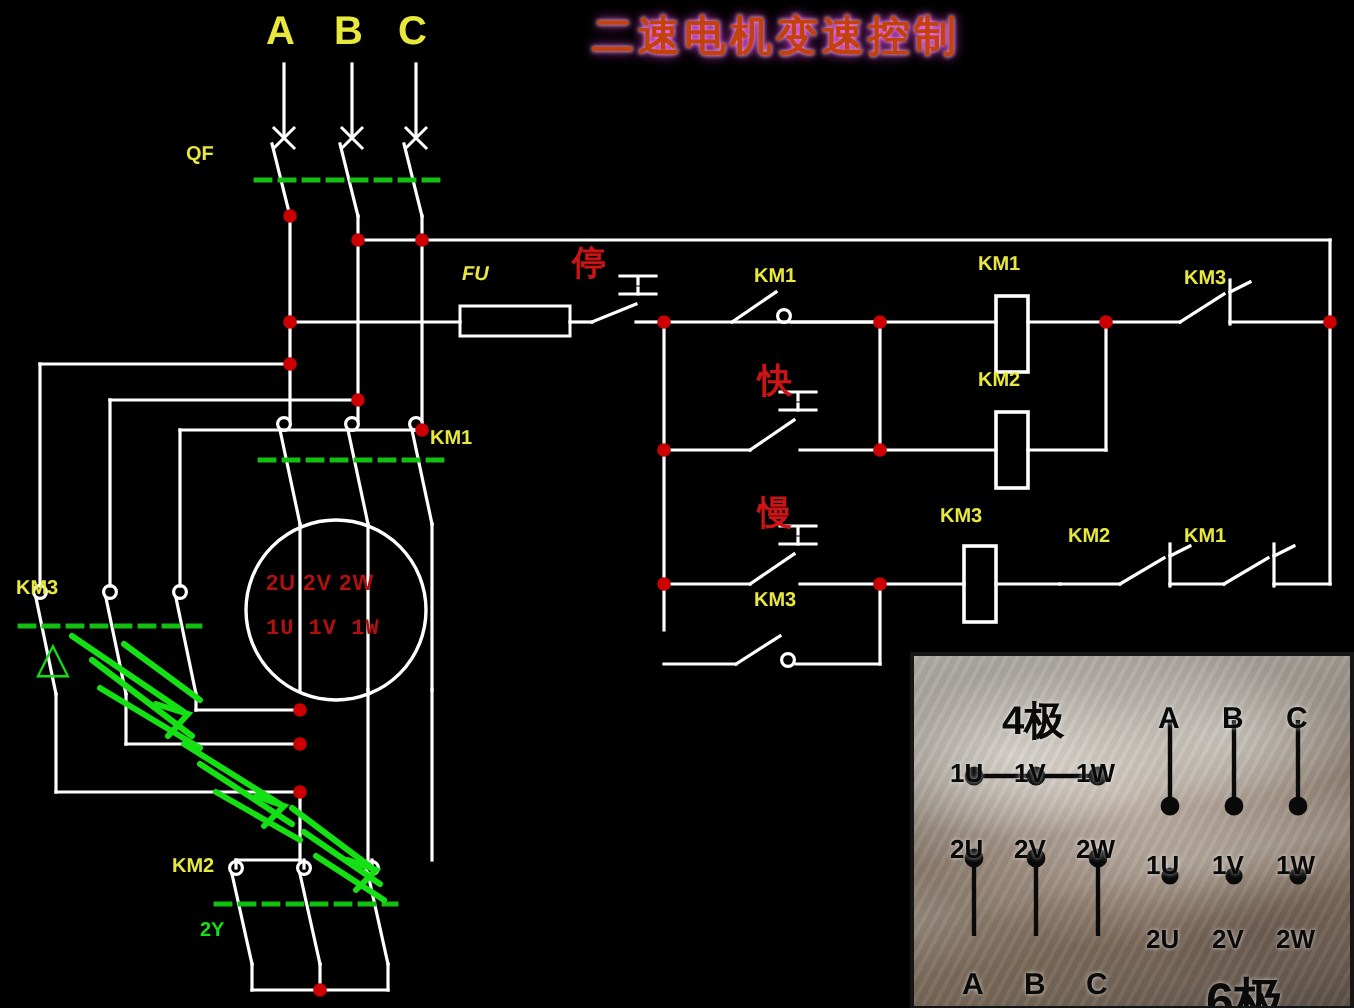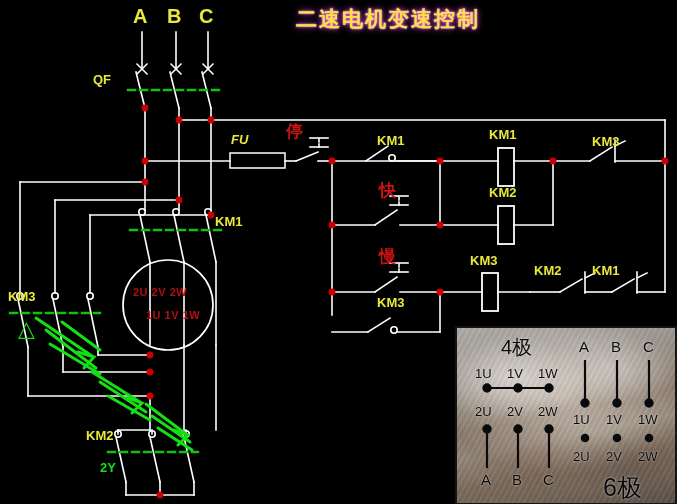--- a/index.html
+++ b/index.html
@@ -4,43 +4,43 @@
 <style>
   html,body{margin:0;padding:0;background:#000;}
   body{width:677px;height:504px;overflow:hidden;
        font-family:"Liberation Sans","DejaVu Sans",sans-serif;}
   #stage{position:relative;width:677px;height:504px;background:#000;}
   #stage svg{position:absolute;left:0;top:0;}
   .lbl{position:absolute;white-space:nowrap;line-height:1;}
   .yel{color:#e8e83c;}
   .red{color:#cc1414;}
   .grn{color:#12e012;}
-  .title{font-size:21px;font-weight:bold;color:#fde047;letter-spacing:2px;
+  .title{font-size:21px;font-weight:bold;color:#c2410c;letter-spacing:2px;
          text-shadow:0 0 6px #ff46ff,0 0 2px #fff;}
   .big{font-size:20px;font-weight:bold;}
-  .mid{font-size:13px;font-weight:bold;}
+  .mid{font-size:10px;font-weight:bold;}
   .motortxt{font-size:11px;font-weight:bold;color:#b01010;letter-spacing:.5px;}
   
   #inset{position:absolute;left:455px;top:326px;width:218px;height:175px;
          border:2px solid #151515;overflow:hidden;
          background:
            radial-gradient(ellipse 60% 40% at 22% 28%,rgba(245,240,232,.85),rgba(245,240,232,0) 60%),
            radial-gradient(ellipse 50% 35% at 72% 22%,rgba(226,222,214,.8),rgba(226,222,214,0) 62%),
            radial-gradient(ellipse 55% 30% at 35% 72%,rgba(150,120,100,.55),rgba(150,120,100,0) 65%),
            radial-gradient(ellipse 45% 28% at 80% 80%,rgba(120,100,92,.5),rgba(120,100,92,0) 66%),
            linear-gradient(168deg,#d8d4cc 0%,#c9c3ba 18%,#b9ada0 34%,#a89484 48%,
                            #b7a898 60%,#97836f 74%,#8d7b6a 86%,#6f6258 100%);
   }
   #inset .gr{position:absolute;inset:0;
     background:repeating-linear-gradient(118deg,rgba(255,255,255,.10) 0 2px,rgba(0,0,0,.10) 2px 5px);
     opacity:.55;}
   #inset .blur{position:absolute;inset:0;
     background:radial-gradient(ellipse 70% 55% at 50% 40%,rgba(255,255,255,.28),rgba(0,0,0,.18) 80%);}
-  #inset .t{position:absolute;color:#0a0a0a;font-weight:normal;white-space:nowrap;
-            text-shadow:0 0 2px rgba(255,255,255,.7);}
+  #inset .t{position:absolute;color:#0a0a0a;font-weight:bold;white-space:nowrap;
+            text-shadow:0 0 2px rgba(255,255,255,.7);margin-top:13px;}
   #inset svg{position:absolute;left:0;top:0;}
 </style>
 </head>
 <body>
 
 <div id="stage">
 
   <svg width="677" height="504">
     <g stroke="#ffffff" stroke-width="1.6" fill="none" stroke-linecap="square">
 
@@ -246,21 +246,21 @@
 
   <div class="lbl yel mid" style="left:93px;top:73px;">QF</div>
 
   <div class="lbl yel mid" style="left:215px;top:215px;">KM1</div>
   <div class="lbl yel mid" style="left:8px;top:290px;">KM3</div>
   <div class="lbl grn" style="left:18px;top:318px;font-size:22px;font-weight:bold;">△</div>
   <div class="lbl yel mid" style="left:86px;top:429px;">KM2</div>
   <div class="lbl grn mid" style="left:100px;top:450px;margin-top:11px;">2Y</div>
 
   <div class="lbl motortxt" style="left:133px;top:287px;">2U 2V 2W</div>
-  <div class="lbl motortxt" style="left:146px;top:310px;">1U 1V 1W</div>
+  <div class="lbl motortxt" style="left:133px;top:310px;font-family:Liberation Mono, monospace;">1U 1V 1W</div>
 
   <div class="lbl yel mid" style="left:231px;top:133px;font-style:italic;">FU</div>
   <div class="lbl red mid" style="left:286px;top:123px;font-size:17px;">停</div>
   <div class="lbl red mid" style="left:379px;top:182px;font-size:17px;">快</div>
   <div class="lbl red mid" style="left:379px;top:248px;font-size:17px;">慢</div>
 
   <div class="lbl yel mid" style="left:377px;top:134px;">KM1</div>
   <div class="lbl yel mid" style="left:377px;top:296px;">KM3</div>
 
   <div class="lbl yel mid" style="left:489px;top:128px;">KM1</div>

